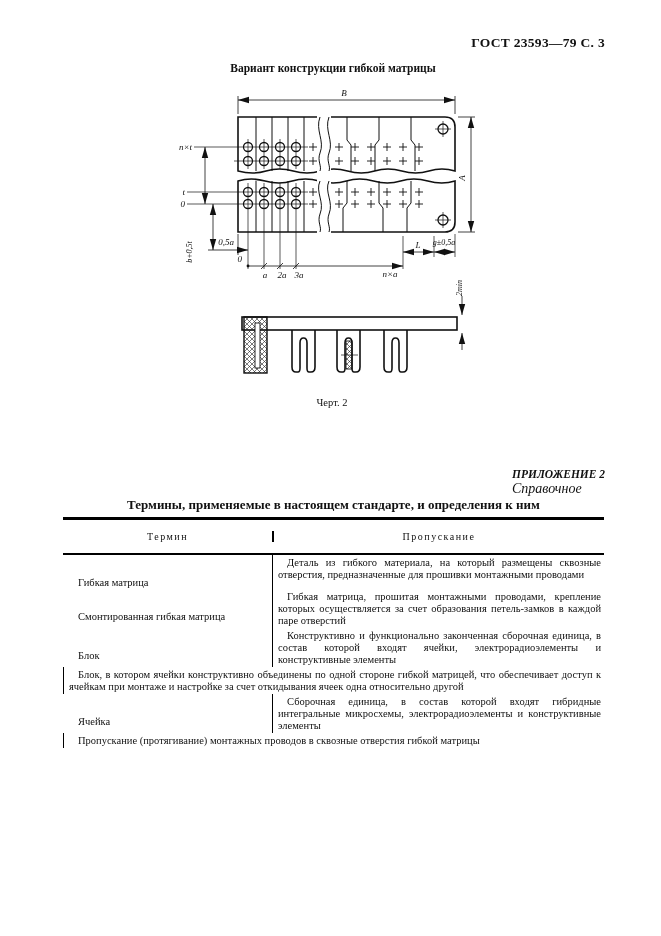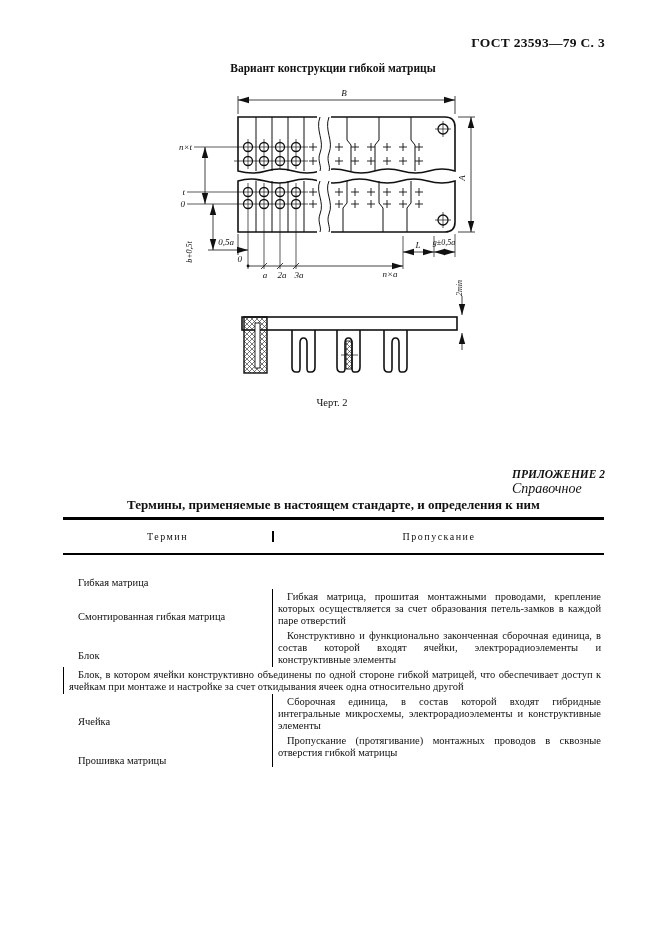--- a/index.html
+++ b/index.html
@@ -194,33 +194,33 @@
 
 <div class="abs tbl-title">Термины, применяемые в настоящем стандарте, и определения к ним</div>
 
 <div class="abs gtable">
   <div class="ghead">
     <div class="hc hc-term">Термин</div>
     <div class="hc hc-def">Пропускание</div>
   </div>
   <div class="trow">
     <div class="tc-term">Гибкая матрица</div>
+    <div class="tc-def">Деталь из гибкого материала, на который размещены сквозные отверстия, предназначенные для прошивки монтажными проводами</div>
   </div>
   <div class="trow">
     <div class="tc-term">Смонтированная гибкая матрица</div>
     <div class="tc-def">Гибкая матрица, прошитая монтажными проводами, крепление которых осуществляется за счет образования петель-замков в каждой паре отверстий</div>
   </div>
   <div class="trow">
     <div class="tc-term">Блок</div>
     <div class="tc-def">Конструктивно и функционально законченная сборочная единица, в состав которой входят ячейки, электрорадиоэлементы и конструктивные элементы</div>
   </div>
   <div class="trow">
     <div class="tc-def">Блок, в котором ячейки конструктивно объединены по одной стороне гибкой матрицей, что обеспечивает доступ к ячейкам при монтаже и настройке за счет откидывания ячеек одна относительно другой</div>
   </div>
   <div class="trow">
     <div class="tc-term">Ячейка</div>
     <div class="tc-def">Сборочная единица, в состав которой входят гибридные интегральные микросхемы, электрорадиоэлементы и конструктивные элементы</div>
   </div>
   <div class="trow">
-    <div class="tc-term">Прошивка матрицы</div>
     <div class="tc-def">Пропускание (протягивание) монтажных проводов в сквозные отверстия гибкой матрицы</div>
   </div>
 </div>
 
 </body></html>

